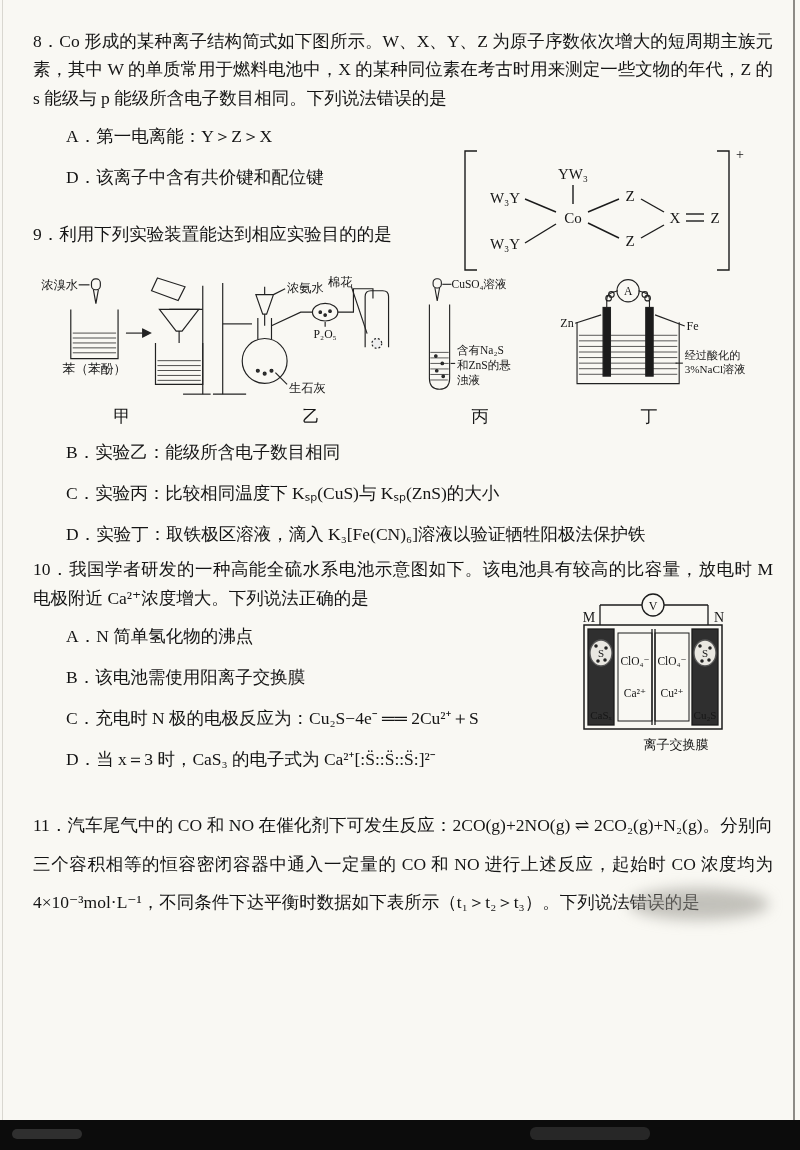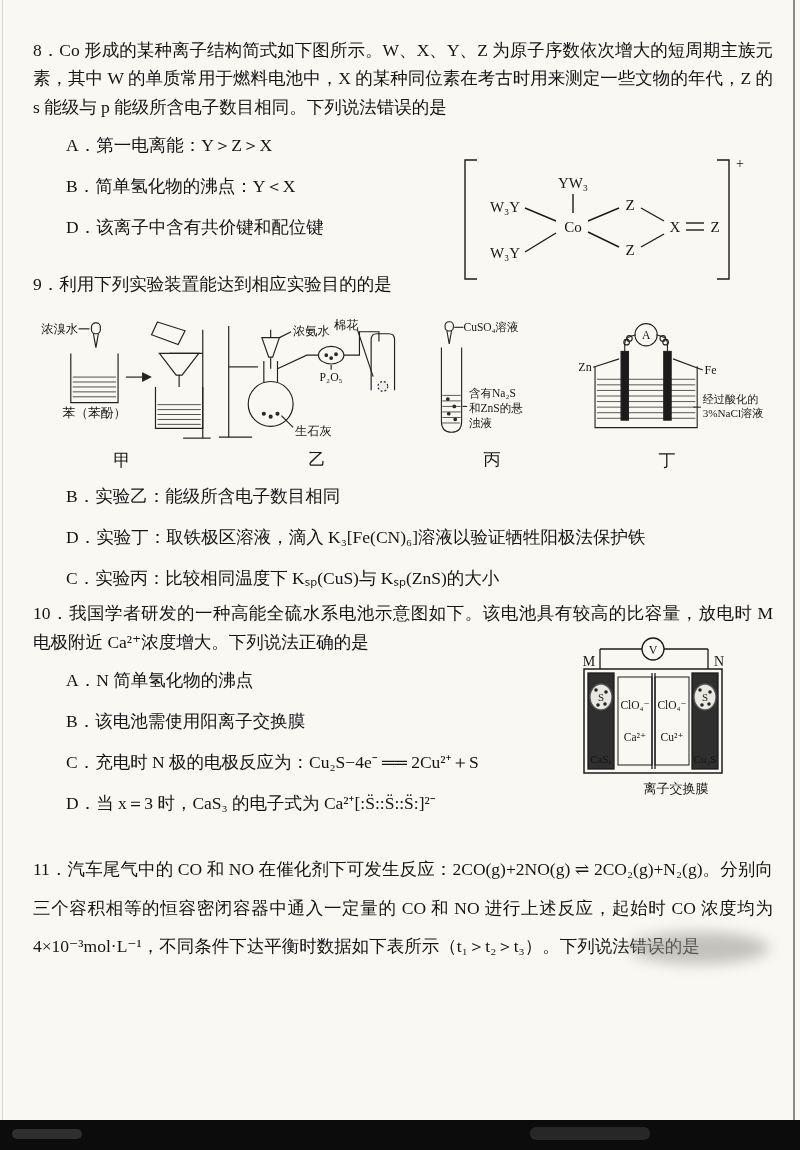--- a/index.html
+++ b/index.html
@@ -1,25 +1,25 @@
 <!DOCTYPE html>
 <html><head>
 <meta charset="utf-8">
 <style>
   * { margin:0; padding:0; box-sizing:border-box; }
   html,body { width:800px; height:1150px; }
   body { background:#e8e6e1; font-family:"Liberation Serif","DejaVu Serif",serif; }
   .page { position:relative; width:800px; height:1150px; background:#f9f8f3; overflow:hidden; color:#161616; }
-  .content { position:absolute; left:33px; top:36px; width:740px; }
+  .content { position:absolute; left:33px; top:27px; width:740px; }
   section { position:relative; }
   .stem { font-size:17.5px; line-height:1.62; text-align:justify; color:#141414; }
   .options { margin-left:33px; margin-top:4px; }
   .option { font-size:17.5px; line-height:41px; white-space:nowrap; color:#141414;font-family:Liberation Serif, serif; }
   .q8-diagram { position:absolute; top:116px; right:22px; }
-  .q9-row { display:flex; align-items:flex-start; gap:6px; margin:20px 0 2px 0; }
+  .q9-row { display:flex; align-items:center; margin:26px 0 2px 0; }
   .apparatus { text-align:center; }
   .apparatus svg { display:block; margin:0 auto; }
   .caption { font-size:17px; margin-top:1px; color:#141414; }
   #q9 { margin-top:22px; }
   #q10 { }
   #q10 .options { width:520px; }
   .q10-diagram { position:absolute; top:34px; right:0; }
   #q11 { margin-top:26px; }
   #q11 .stem { line-height:2.2; }
   svg text { font-family:"Liberation Serif","DejaVu Serif",serif; fill:#161616; }
@@ -34,21 +34,20 @@
 </head>
 <body>
 
 <div class="page">
   <div class="content">
 
     <section id="q8">
       <p class="stem">8．Co 形成的某种离子结构简式如下图所示。W、X、Y、Z 为原子序数依次增大的短周期主族元素，其中 W 的单质常用于燃料电池中，X 的某种同位素在考古时用来测定一些文物的年代，Z 的 s 能级与 p 能级所含电子数目相同。下列说法错误的是</p>
       <div class="options">
         <div class="option">A．第一电离能：Y＞Z＞X</div>
-        <div class="option">B．简单氢化物的沸点：Y＜X</div>
         <div class="option">D．该离子中含有共价键和配位键</div>
       </div>
       <div class="q8-diagram">
         <svg viewBox="0 0 300 135" width="300" height="135">
           <g stroke="#1b1b1b" stroke-width="1.4" fill="none">
             <path d="M26,8 H14 V127 H26"></path>
             <path d="M266,8 H278 V127 H266"></path>
             <line x1="122" y1="42" x2="122" y2="61"></line>
             <line x1="74" y1="56" x2="105" y2="69"></line>
             <line x1="74" y1="100" x2="105" y2="81"></line>
@@ -193,22 +192,22 @@
             <text x="148" y="60" font-size="13">Fe</text>
             <text x="146" y="92" font-size="12">经过酸化的</text>
             <text x="146" y="107" font-size="12">3%NaCl溶液</text>
           </svg>
           <div class="caption">丁</div>
         </div>
       </div>
 
       <div class="options">
         <div class="option">B．实验乙：能级所含电子数目相同</div>
+        <div class="option">C．实验丙：比较相同温度下 Kₛₚ(CuS)与 Kₛₚ(ZnS)的大小</div>
         <div class="option">D．实验丁：取铁极区溶液，滴入 K₃[Fe(CN)₆]溶液以验证牺牲阳极法保护铁</div>
-        <div class="option">C．实验丙：比较相同温度下 Kₛₚ(CuS)与 Kₛₚ(ZnS)的大小</div>
       </div>
     </section>
 
     <section id="q10">
       <p class="stem">10．我国学者研发的一种高能全硫水系电池示意图如下。该电池具有较高的比容量，放电时 M 电极附近 Ca²⁺浓度增大。下列说法正确的是</p>
       <div class="options">
         <div class="option">A．N 简单氢化物的沸点</div>
         <div class="option">B．该电池需使用阳离子交换膜</div>
         <div class="option">C．充电时 N 极的电极反应为：Cu₂S−4e⁻ ══ 2Cu²⁺＋S</div>
         <div class="option">D．当 x＝3 时，CaS₃ 的电子式为 Ca²⁺[:S̈::S̈::S̈:]²⁻</div>

